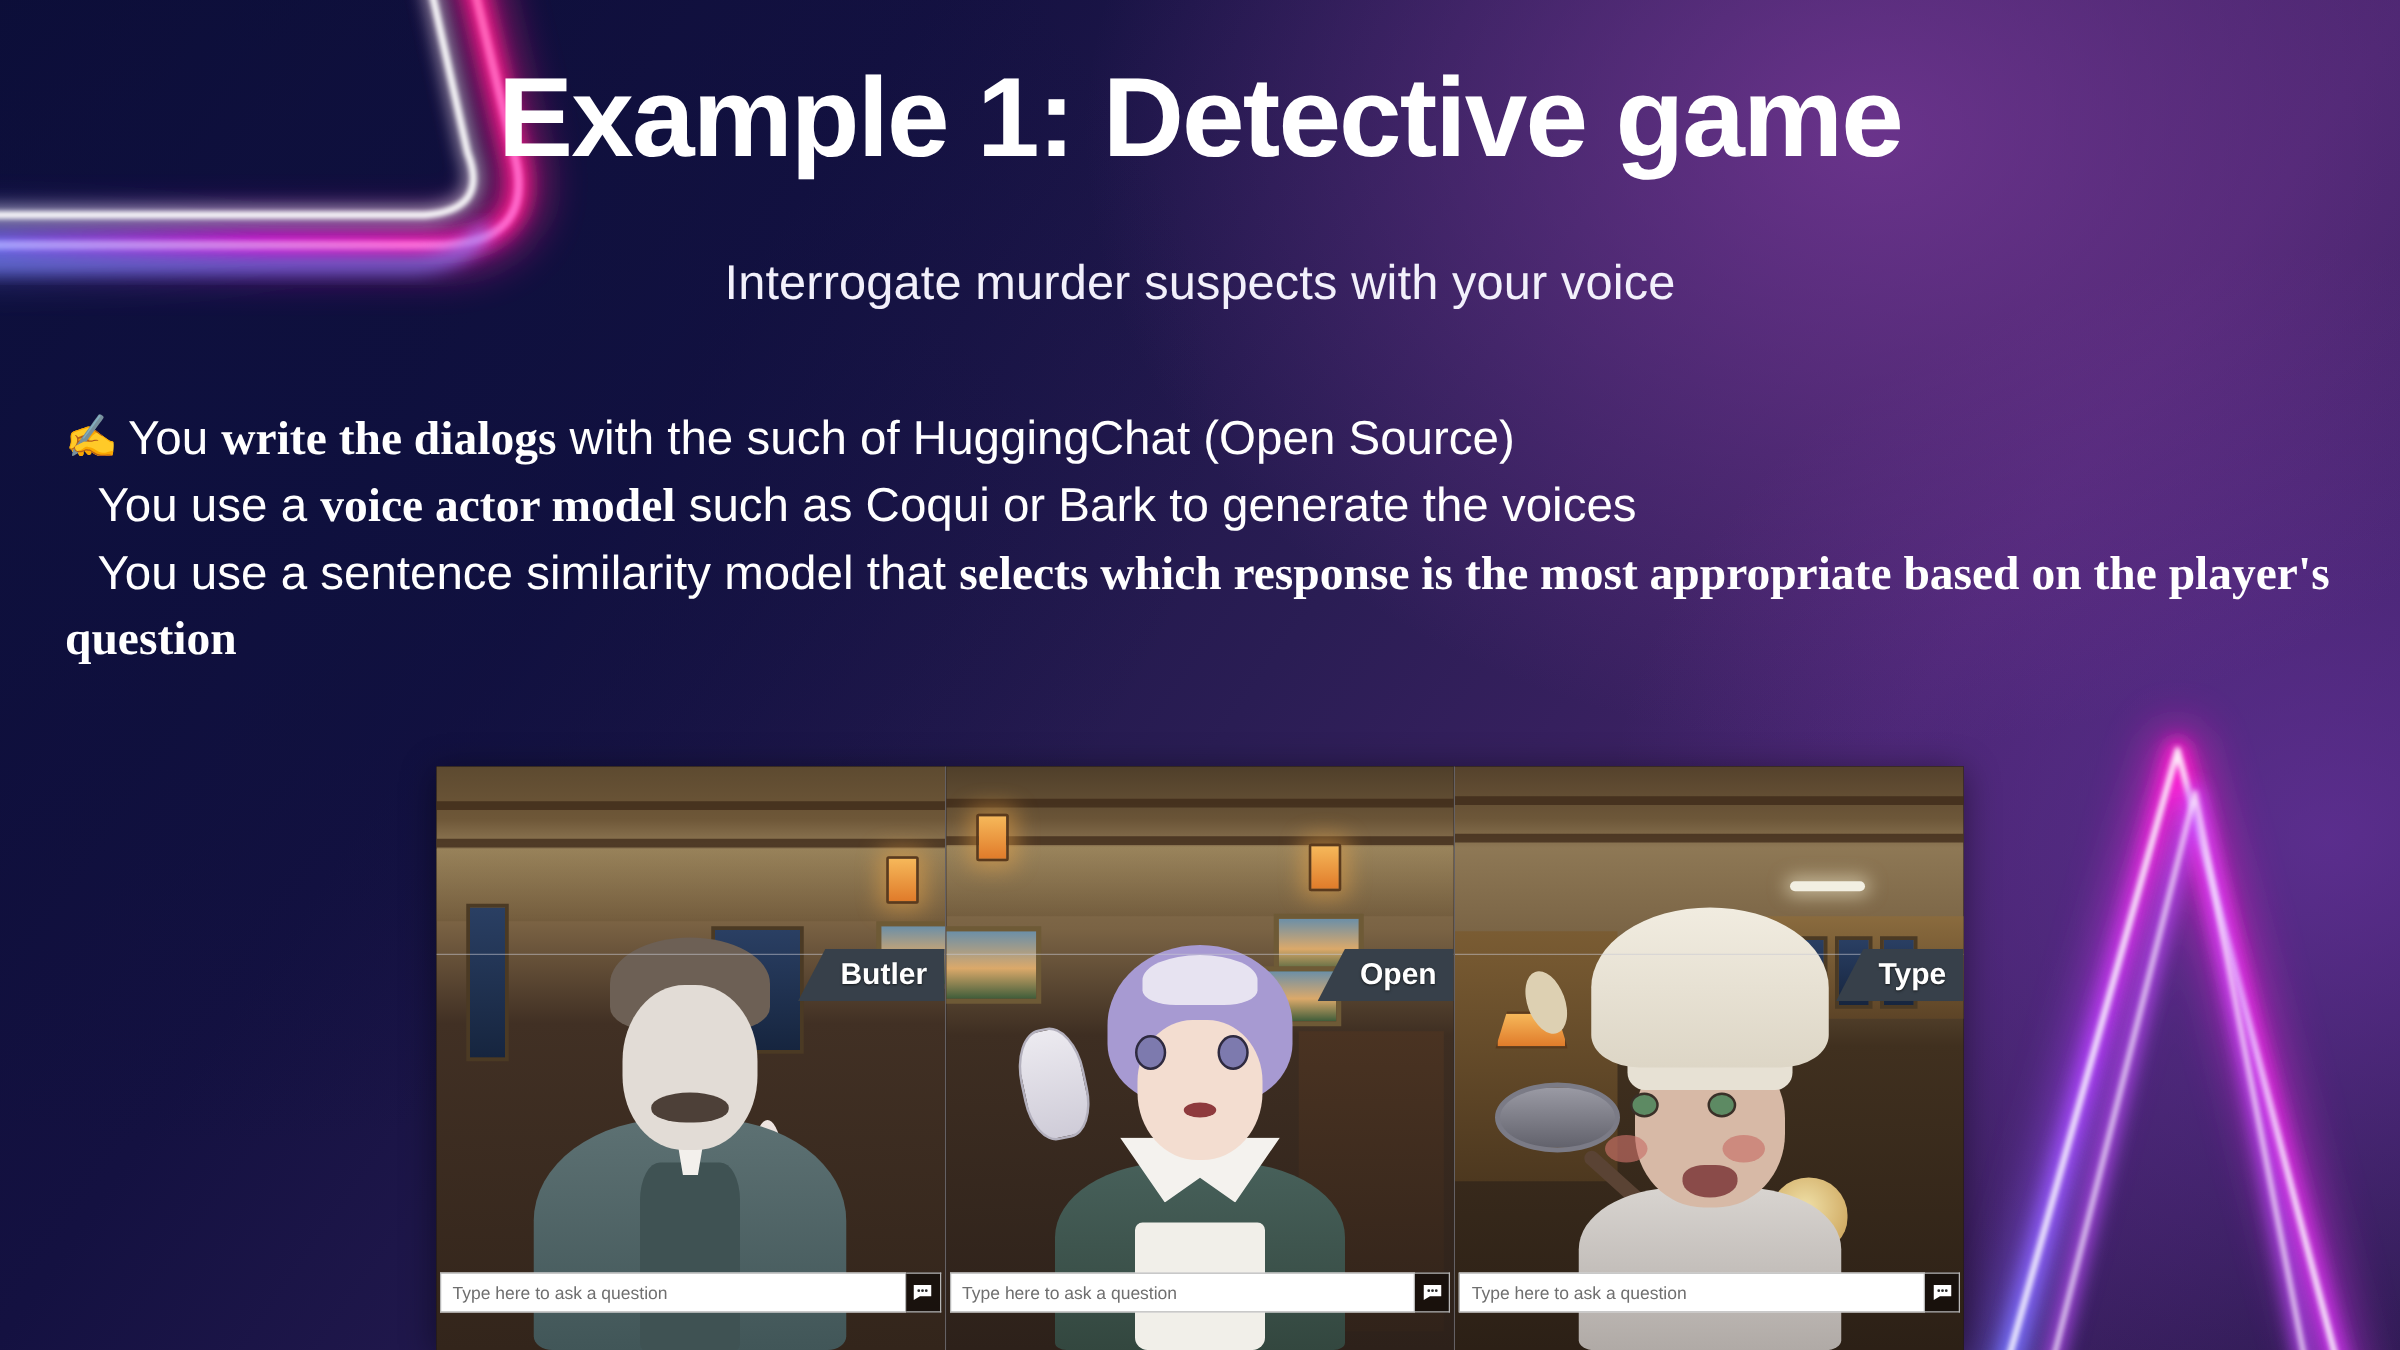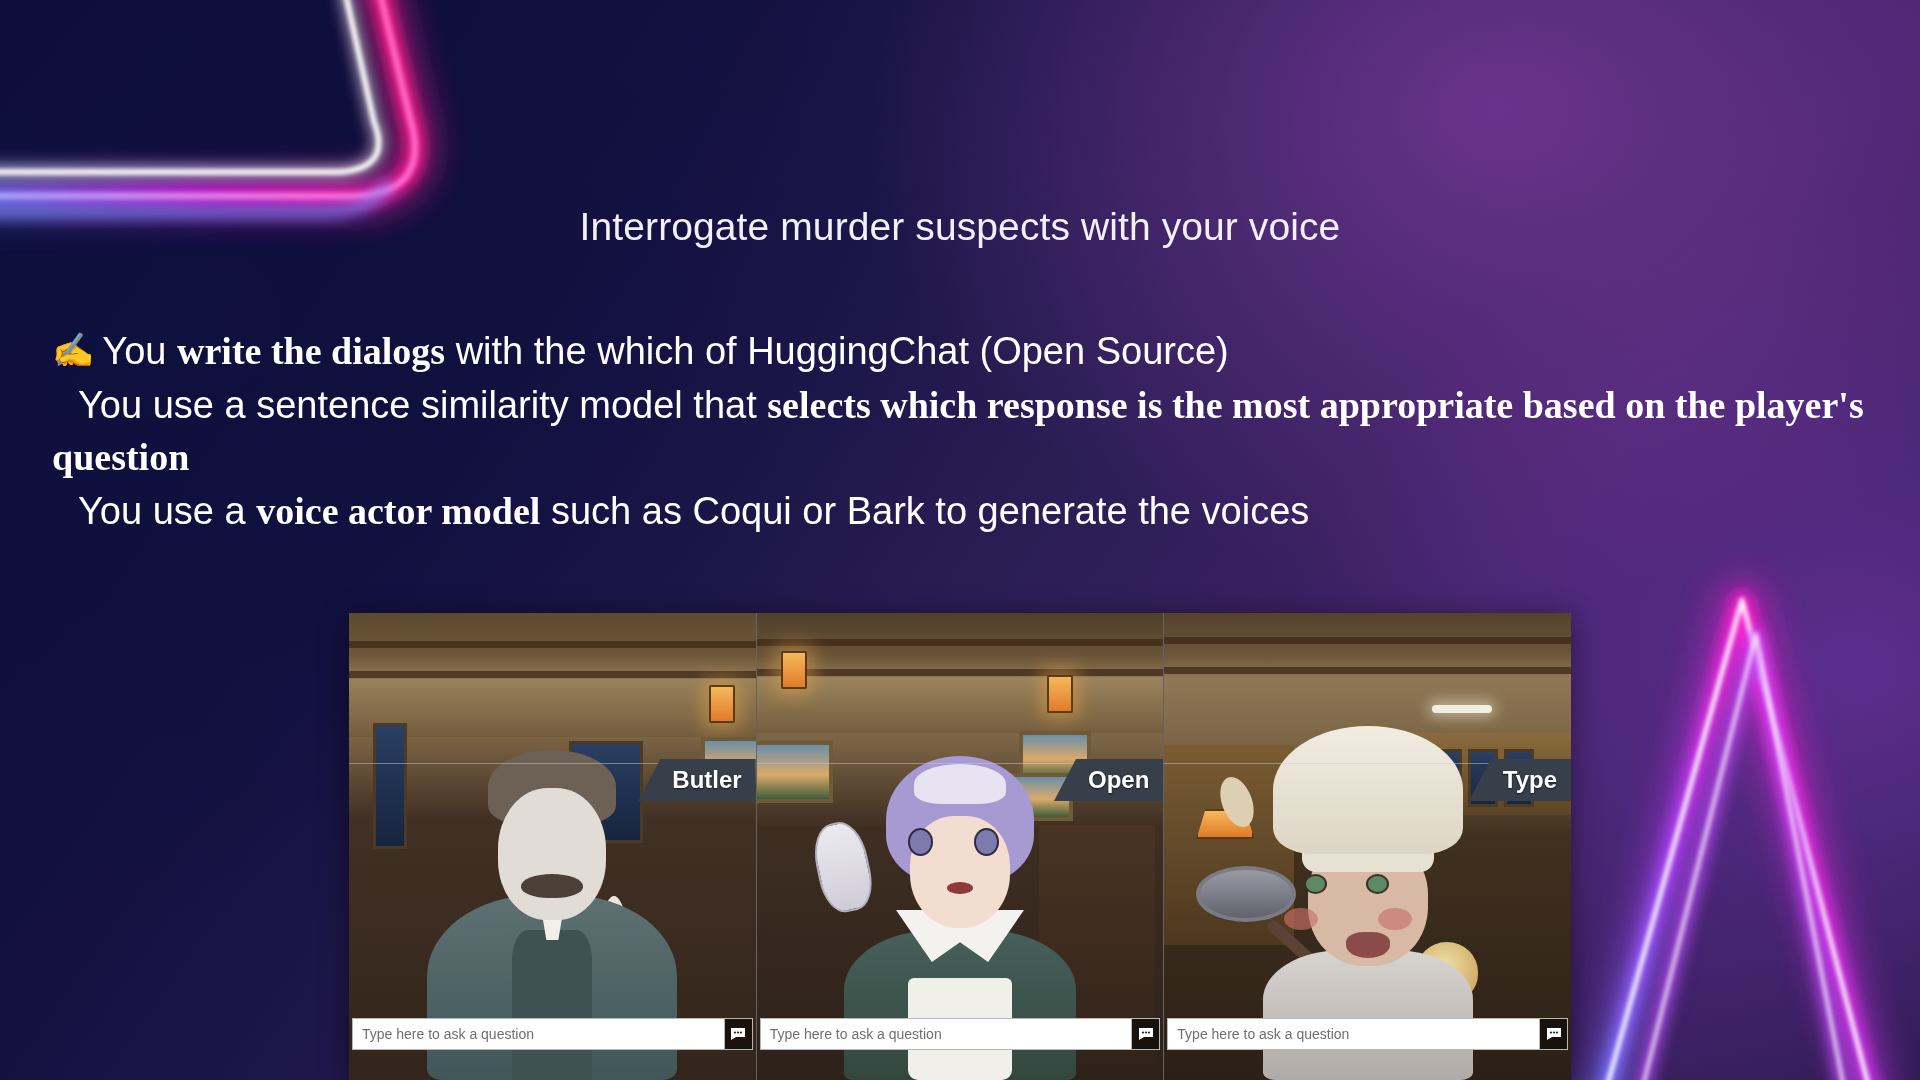--- a/index.html
+++ b/index.html
@@ -432,34 +432,35 @@
         <path d="M 1595 1130 L 1742 600 L 1880 1130" fill="none" stroke="url(#gRight)" stroke-width="40" stroke-linejoin="round" stroke-linecap="round" filter="url(#blurBig)" opacity="0.55"></path>
         <path d="M 1595 1130 L 1742 600 L 1880 1130" fill="none" stroke="url(#gRight)" stroke-width="18" stroke-linejoin="round" stroke-linecap="round" filter="url(#blurMed)" opacity="0.95"></path>
         <path d="M 1595 1130 L 1742 600 L 1880 1130" fill="none" stroke="#ffffff" stroke-width="5" stroke-linejoin="round" stroke-linecap="round" filter="url(#blurSm)" opacity="0.9"></path>
 
         <path d="M 1632 1130 L 1756 634 L 1852 1130" fill="none" stroke="#c24dff" stroke-width="13" stroke-linejoin="round" stroke-linecap="round" filter="url(#blurMed)" opacity="0.8"></path>
         <path d="M 1632 1130 L 1756 634 L 1852 1130" fill="none" stroke="#ffffff" stroke-width="4" stroke-linejoin="round" stroke-linecap="round" filter="url(#blurSm)" opacity="0.75"></path>
       </g>
     </svg>
   </div>
 
+  <div class="title">Example 1: Detective game</div>
   <div class="subtitle">Interrogate murder suspects with your voice</div>
 
   <div class="body-block">
 
     <div class="bullet-row">
-      <span class="bullet-icon">✍</span><span>You </span><span class="b">write the dialogs</span><span> with the which of HuggingChat (Open Source)</span>
+      <span class="bullet-icon">✍</span><span>You </span><span class="b">write the dialogs</span><span> with the such of HuggingChat (Open Source)</span>
+    </div>
+
+    <div class="bullet-row">
+      <span class="bullet-indent"></span><span>You use a </span><span class="b">voice actor model</span><span> such as Coqui or Bark to generate the voices</span>
     </div>
 
     <div class="bullet-row">
       <span class="bullet-indent"></span><span>You use a sentence similarity model that </span><span class="b">selects which response is the most appropriate based on the player's question</span>
-    </div>
-
-    <div class="bullet-row">
-      <span class="bullet-indent"></span><span>You use a </span><span class="b">voice actor model</span><span> such as Coqui or Bark to generate the voices</span>
     </div>
 
   </div>
 
   <div class="game-shot">
     <div class="panels">
 
       <div class="panel">
         <div class="room a"></div>
         <div class="ceiling-beam" style="top:28px"></div>

